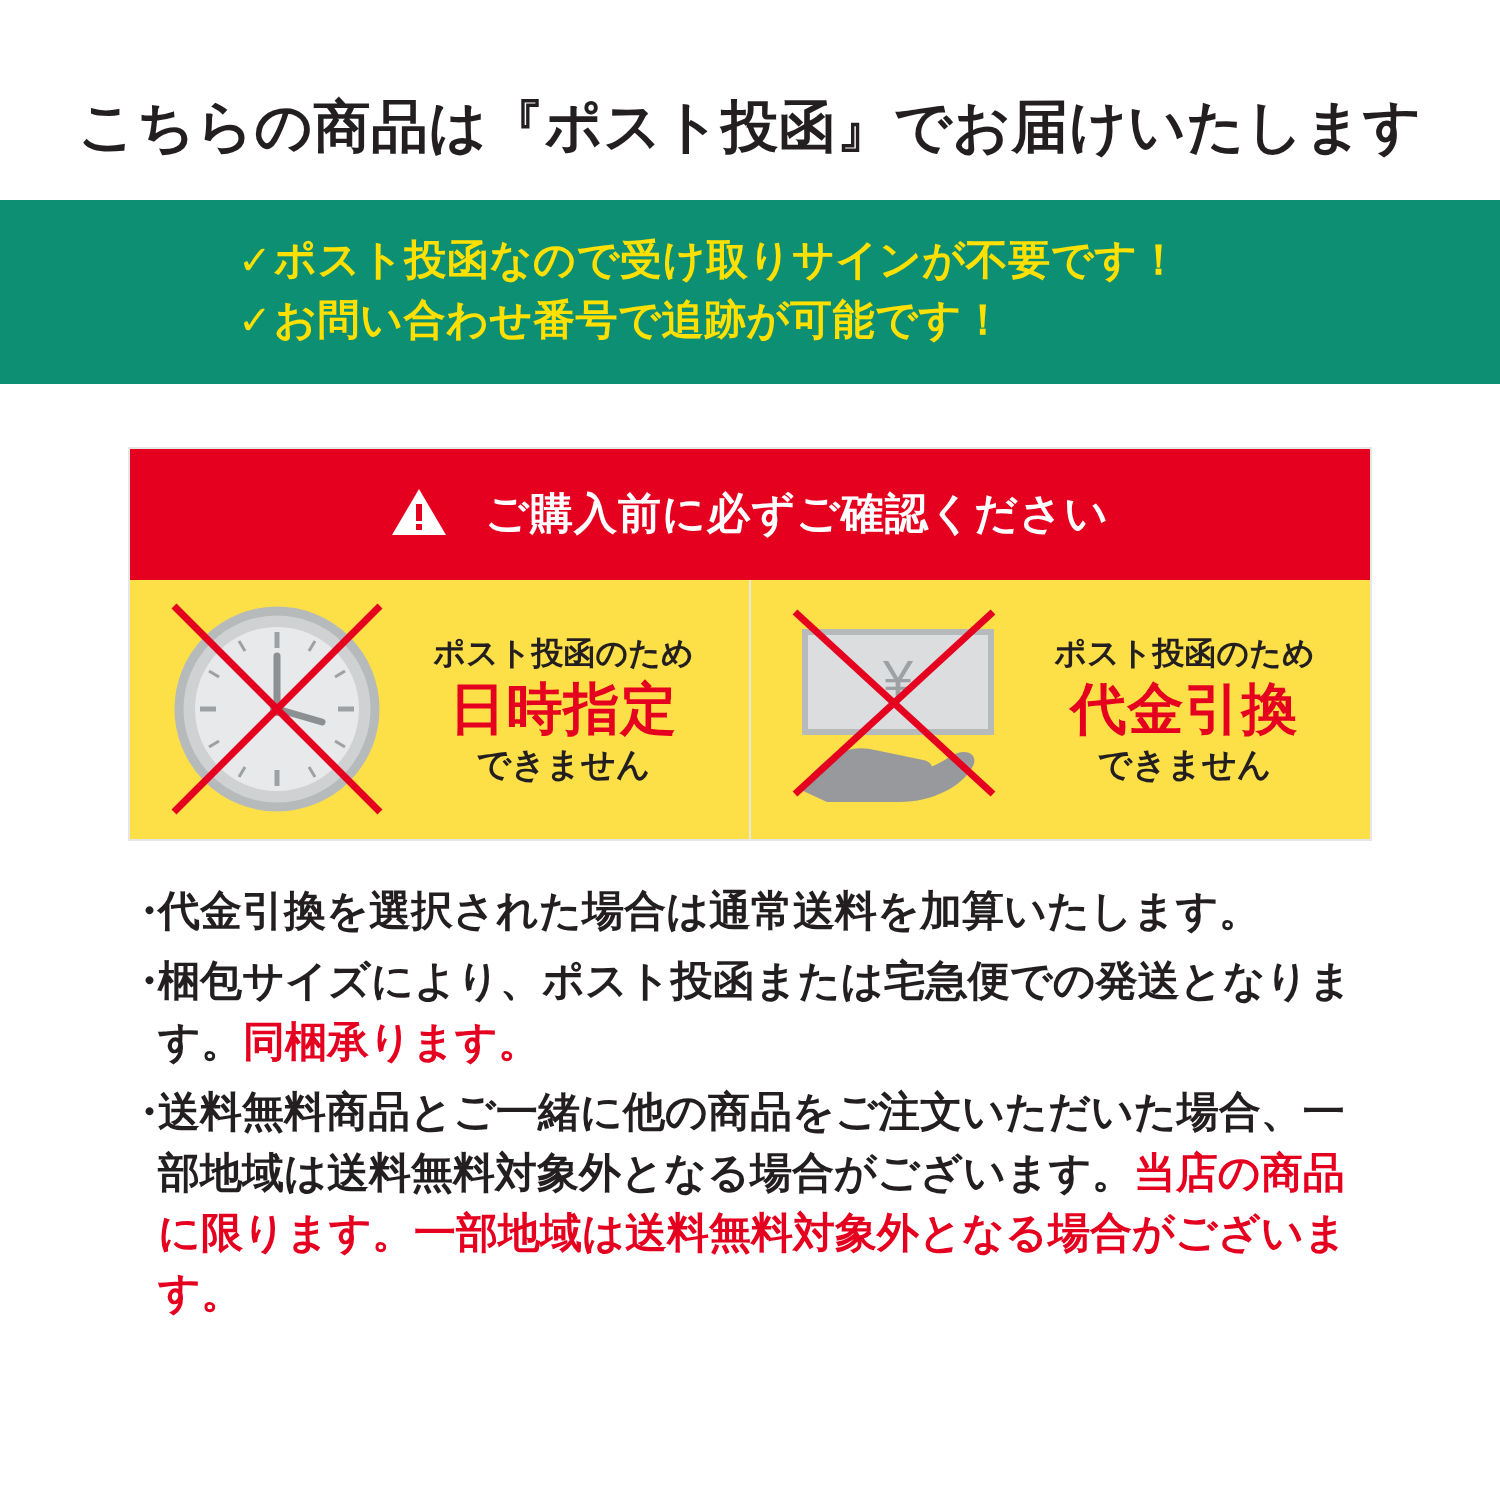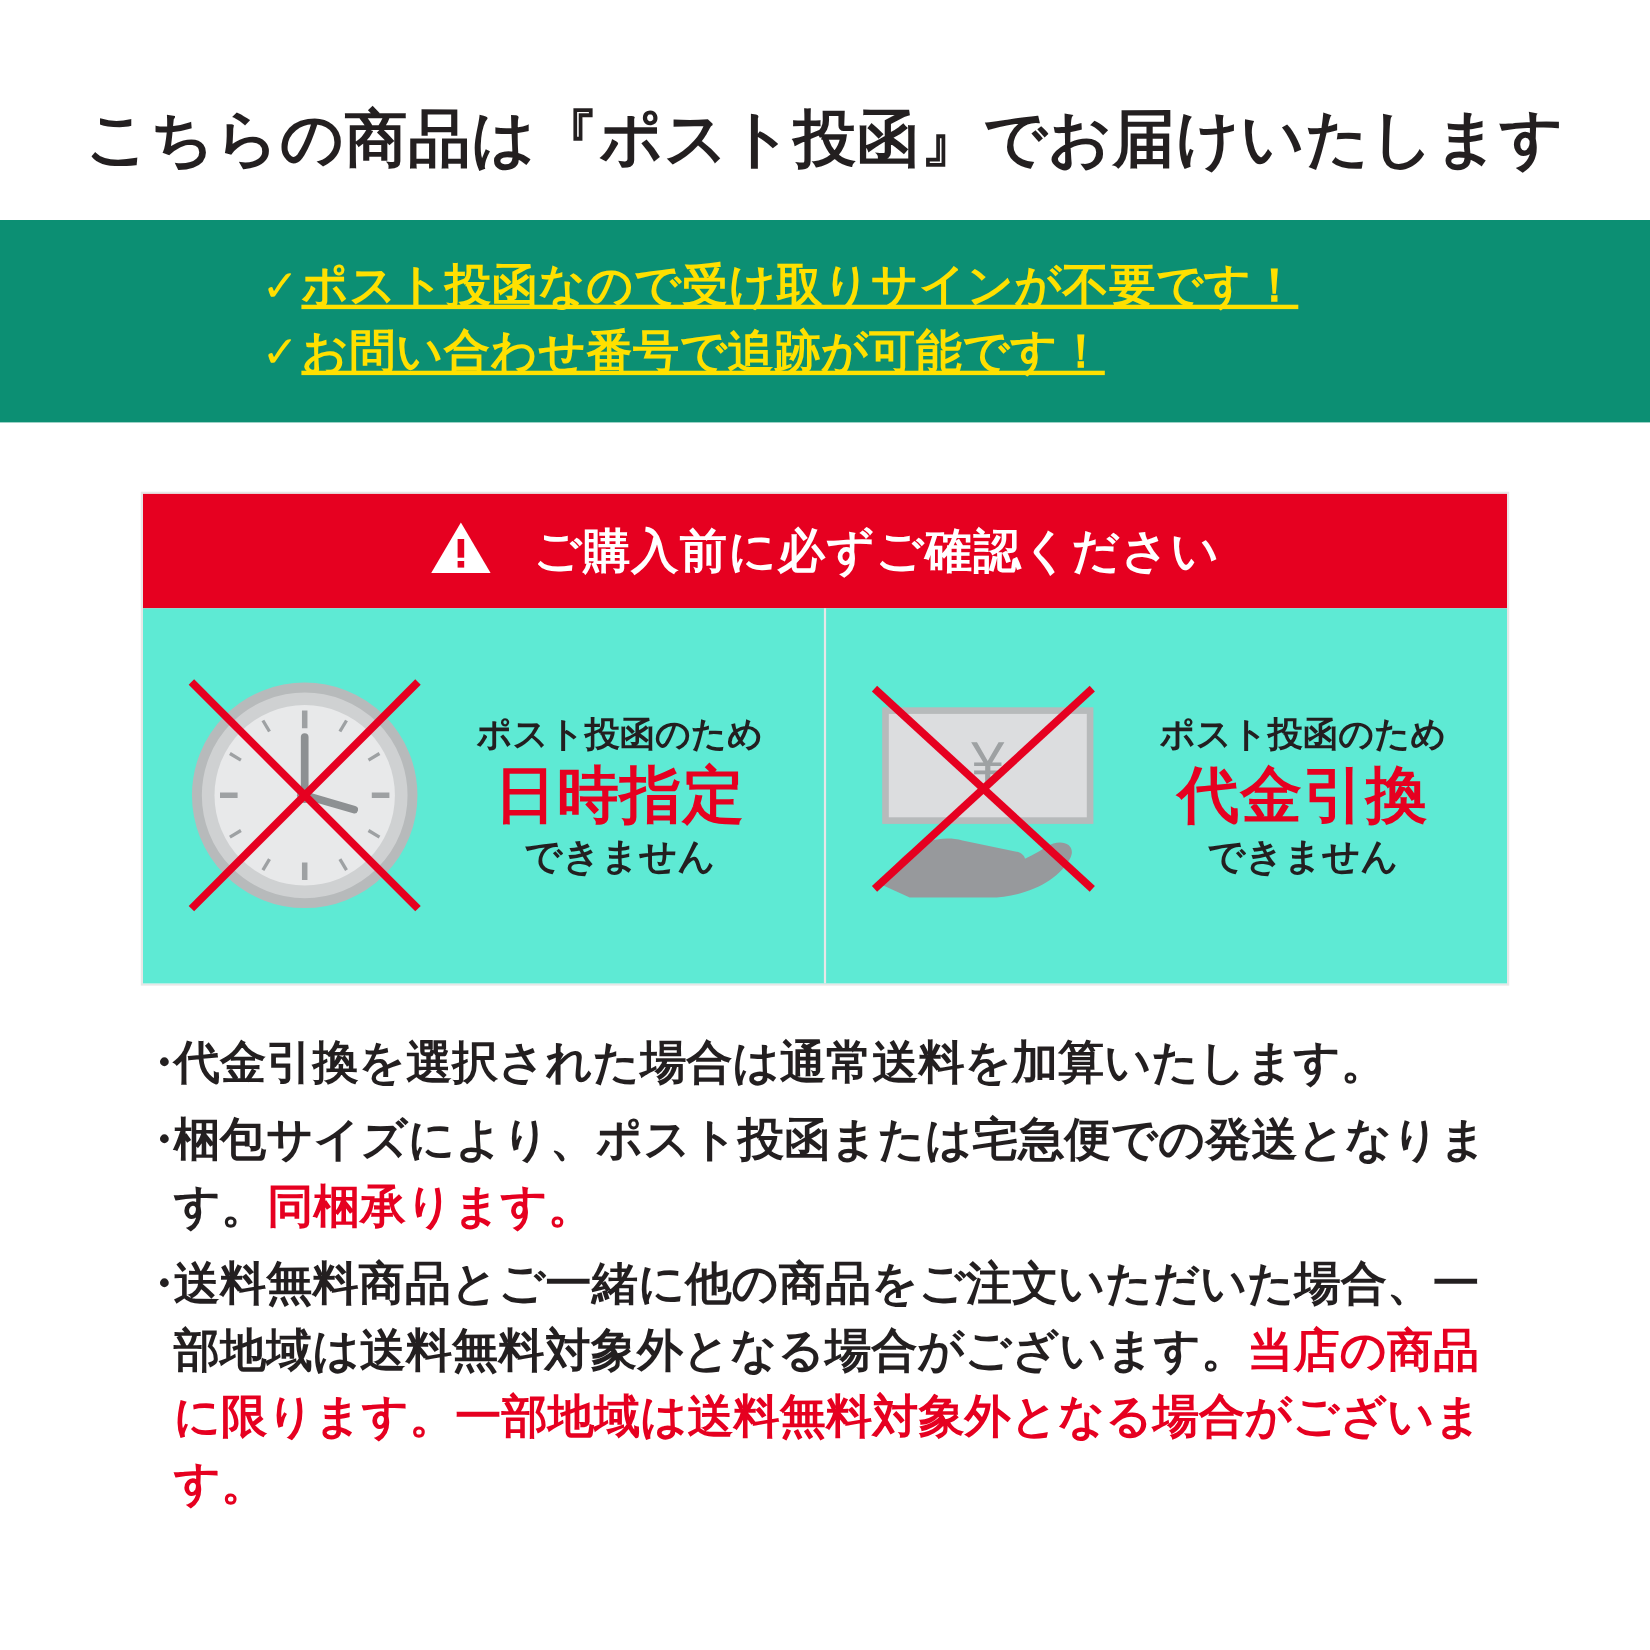--- a/index.html
+++ b/index.html
@@ -41,58 +41,57 @@
     background: #0c8f73;
     padding: 30px 0 34px 0;
   }
   .green-line {
     color: #ffe000;
     font-size: 42px;
     font-weight: 700;
     line-height: 1.42;
     padding-left: 238px;
     letter-spacing: 0.5px;
-    text-decoration: underline;
   }
   .check {
     display: inline-block;
     width: 36px;
     color: #ffe000;
     font-weight: 400;
     font-size: 40px;
   }
 
   
   .warn-wrap {
     margin: 63px 128px 0 128px;
     border: 2px solid #e7e7e7;
     box-sizing: border-box;
   }
   .warn-head {
     background: #e60020;
     color: #ffffff;
-    height: 104px;
+    height: 131px;
     display: flex;
     align-items: center;
     justify-content: center;
     gap: 38px;
   }
   .warn-head-text {
     font-size: 43px;
     font-weight: 700;
     letter-spacing: 1px;
   }
   .warn-tri {
     display: block;
   }
 
   .warn-body {
     display: flex;
-    background: #5eead4;
-    height: 341px;
+    background: #fde047;
+    height: 259px;
   }
   .warn-cell {
     flex: 1 1 50%;
     display: flex;
     align-items: center;
     justify-content: flex-start;
     position: relative;
   }
   .warn-cell + .warn-cell {
     border-left: 2px solid #e7e7e7;

